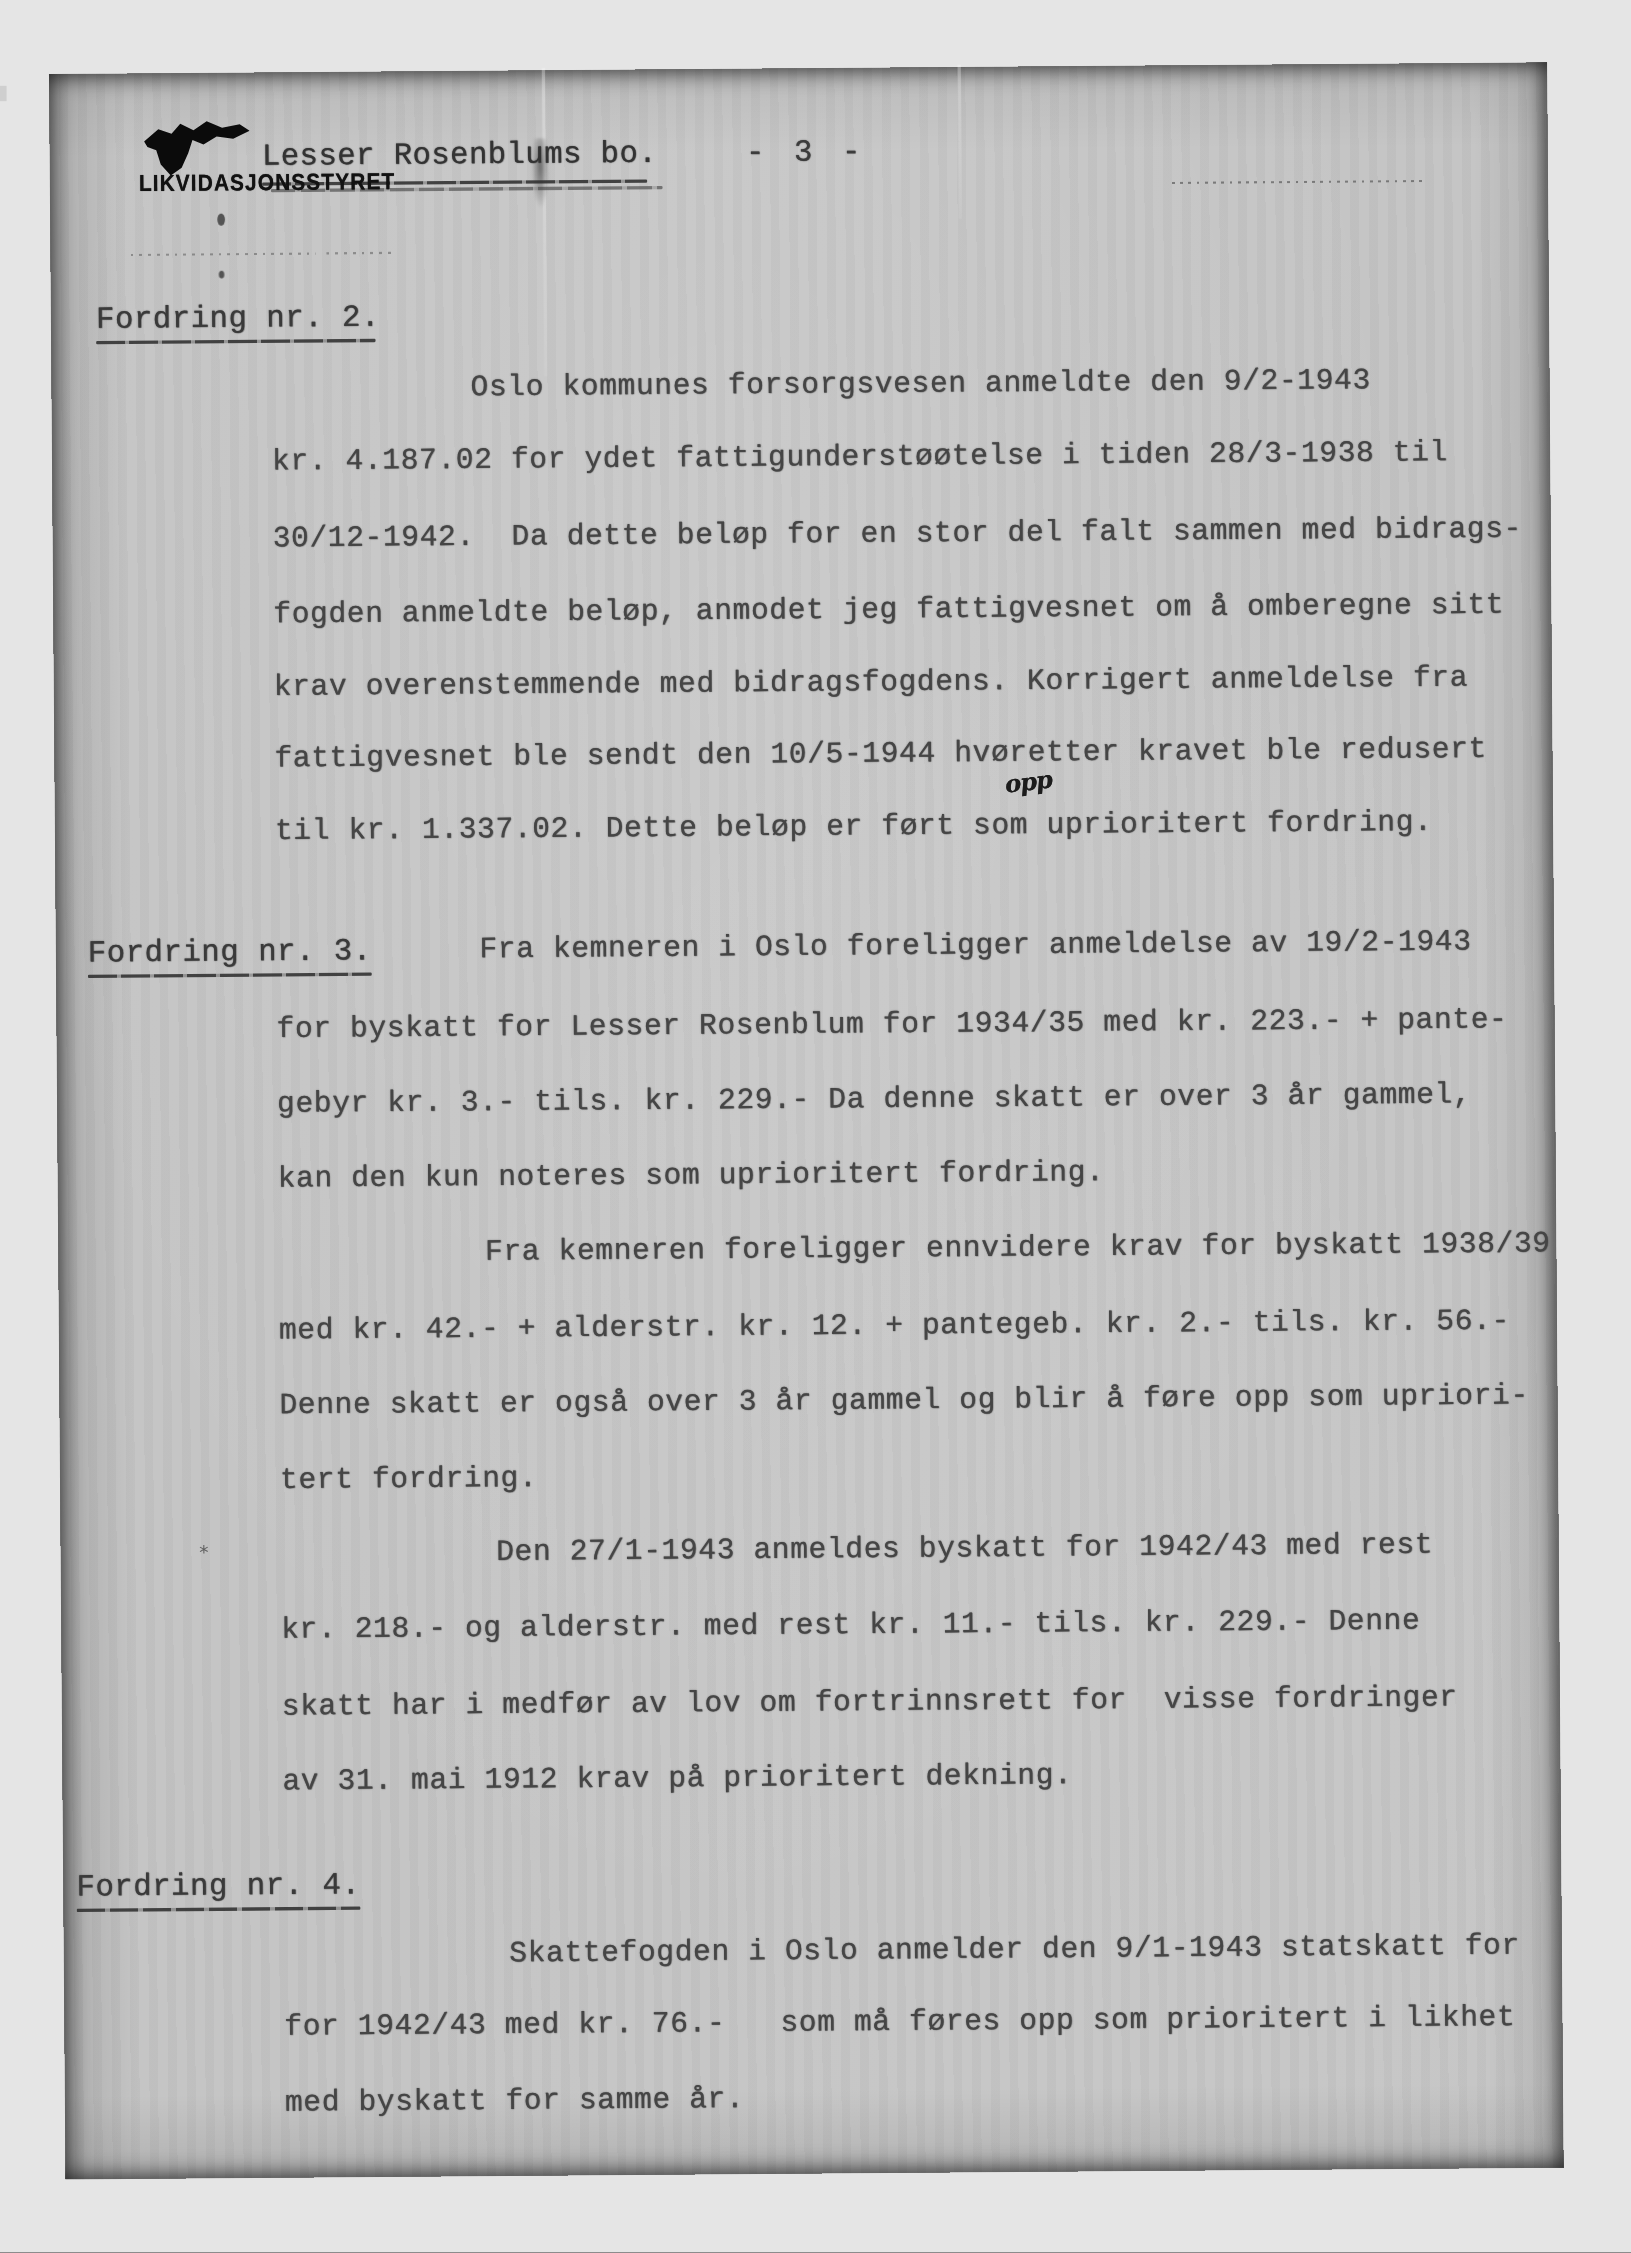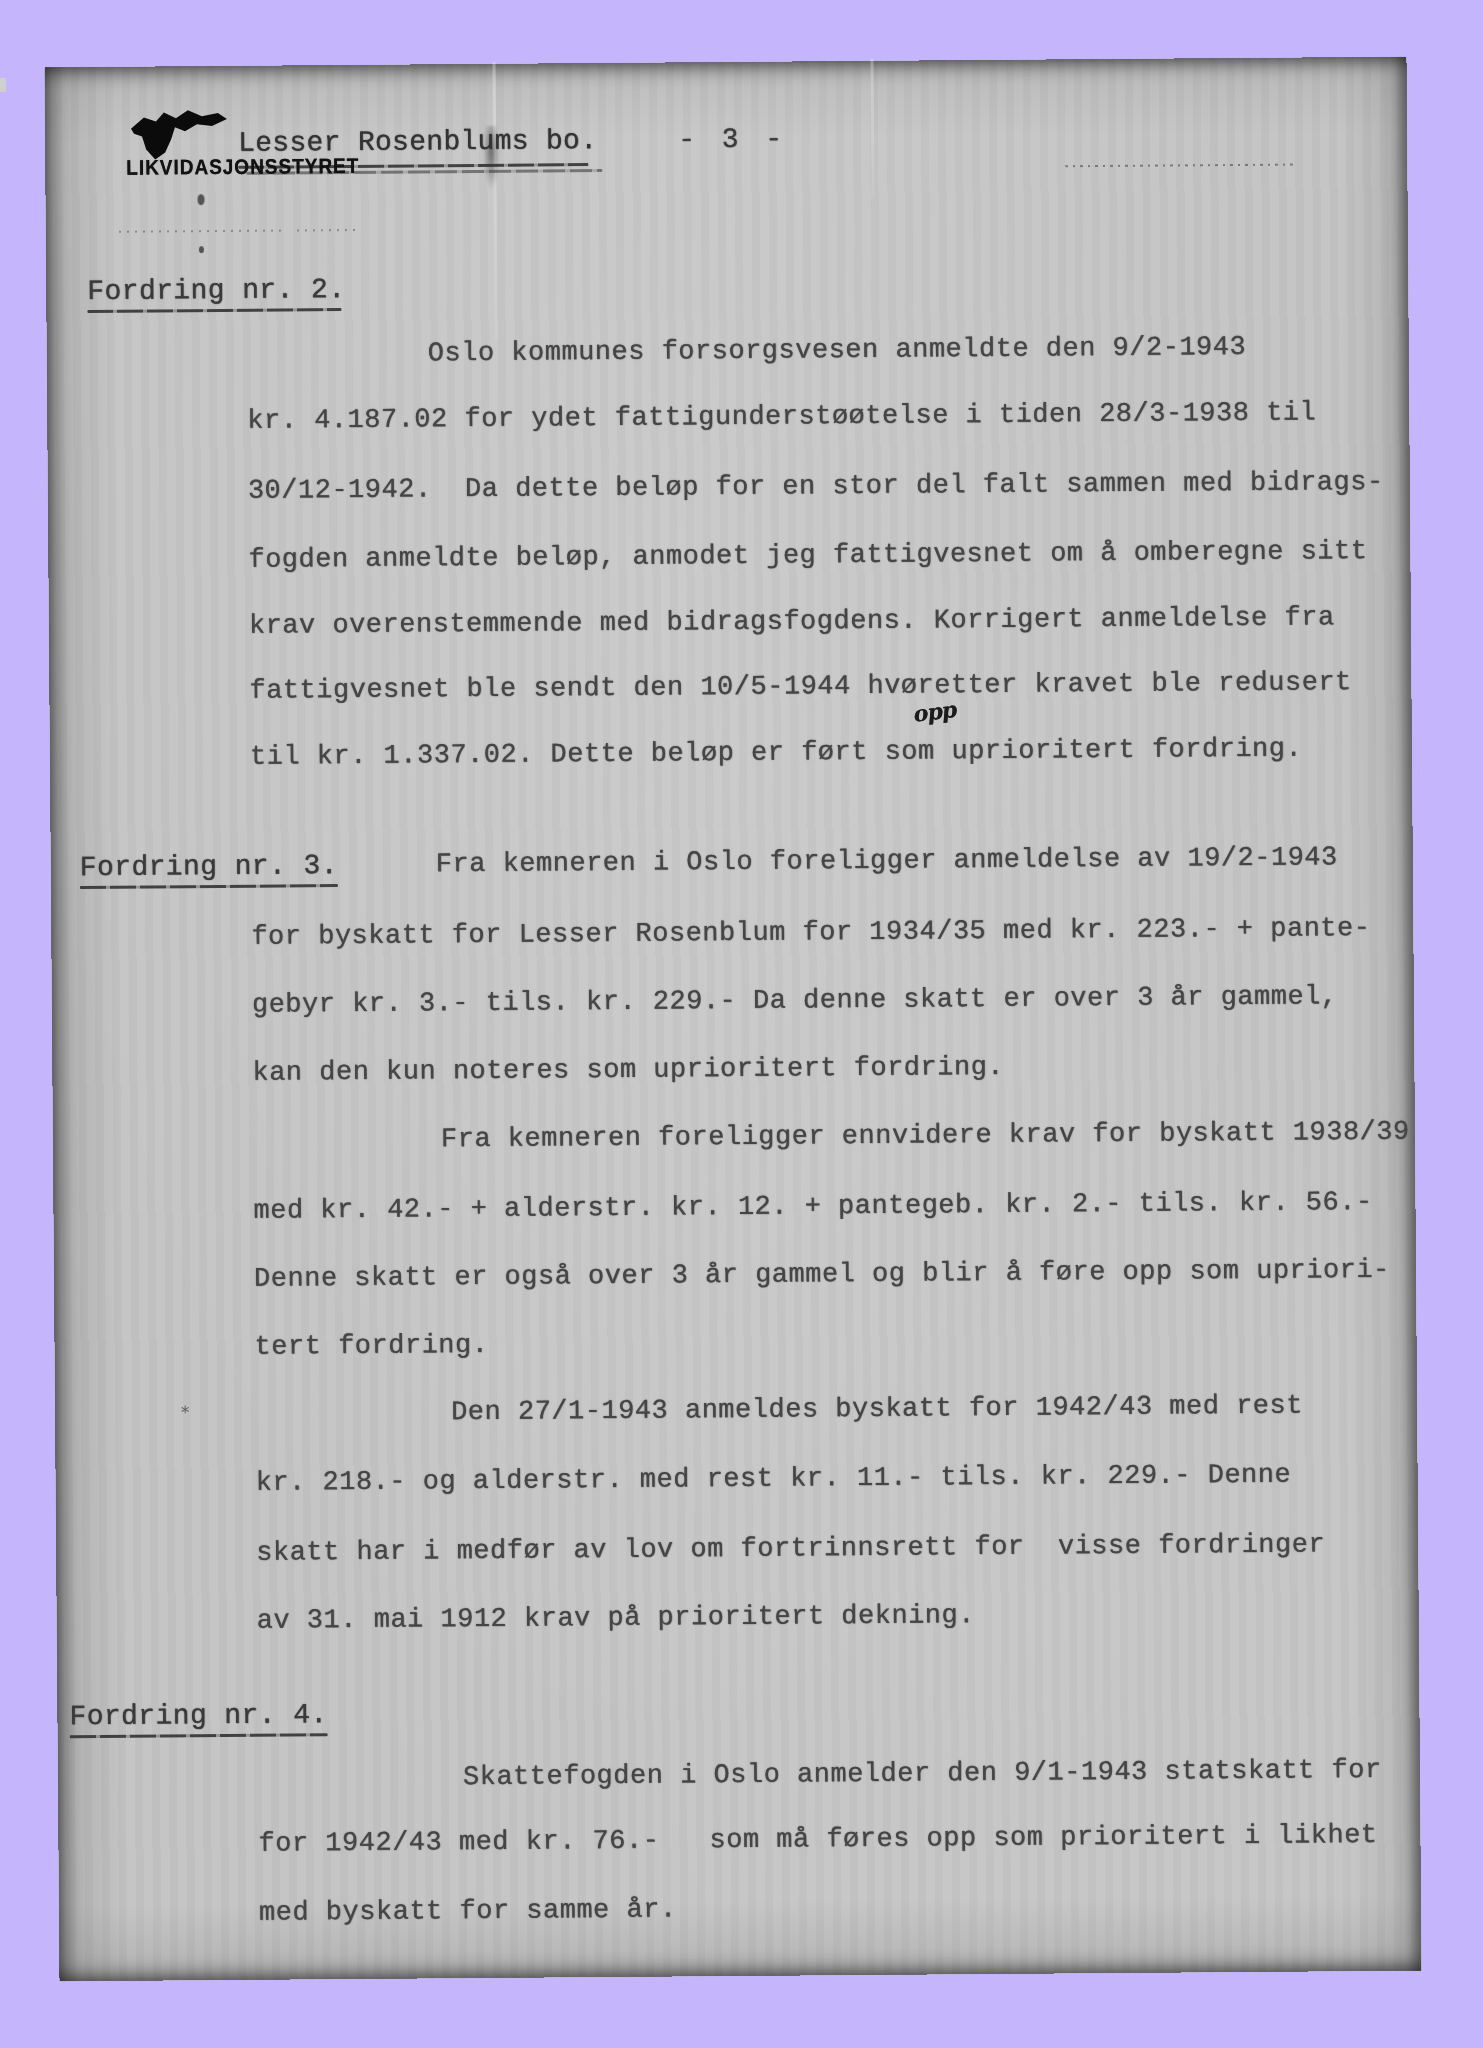--- a/index.html
+++ b/index.html
@@ -1,19 +1,19 @@
 <!DOCTYPE html>
 <html><head>
 <meta charset="utf-8">
 <style>
   html,body{margin:0;padding:0;background:#000;}
   .scan{
     position:relative;
     width:1483px;height:2048px;
-    background:#c4b5fd;
+    background:#e5e5e5;
     overflow:hidden;
     font-family:"Liberation Mono", monospace;
   }
   .paper{
     position:absolute;
     left:52px;top:62px;
     width:1362px;height:1914px;
     background:
       radial-gradient(ellipse at 45% 28%, rgba(255,255,255,0.10), rgba(255,255,255,0) 62%),
       radial-gradient(ellipse at 70% 80%, rgba(255,255,255,0.05), rgba(255,255,255,0) 55%),

